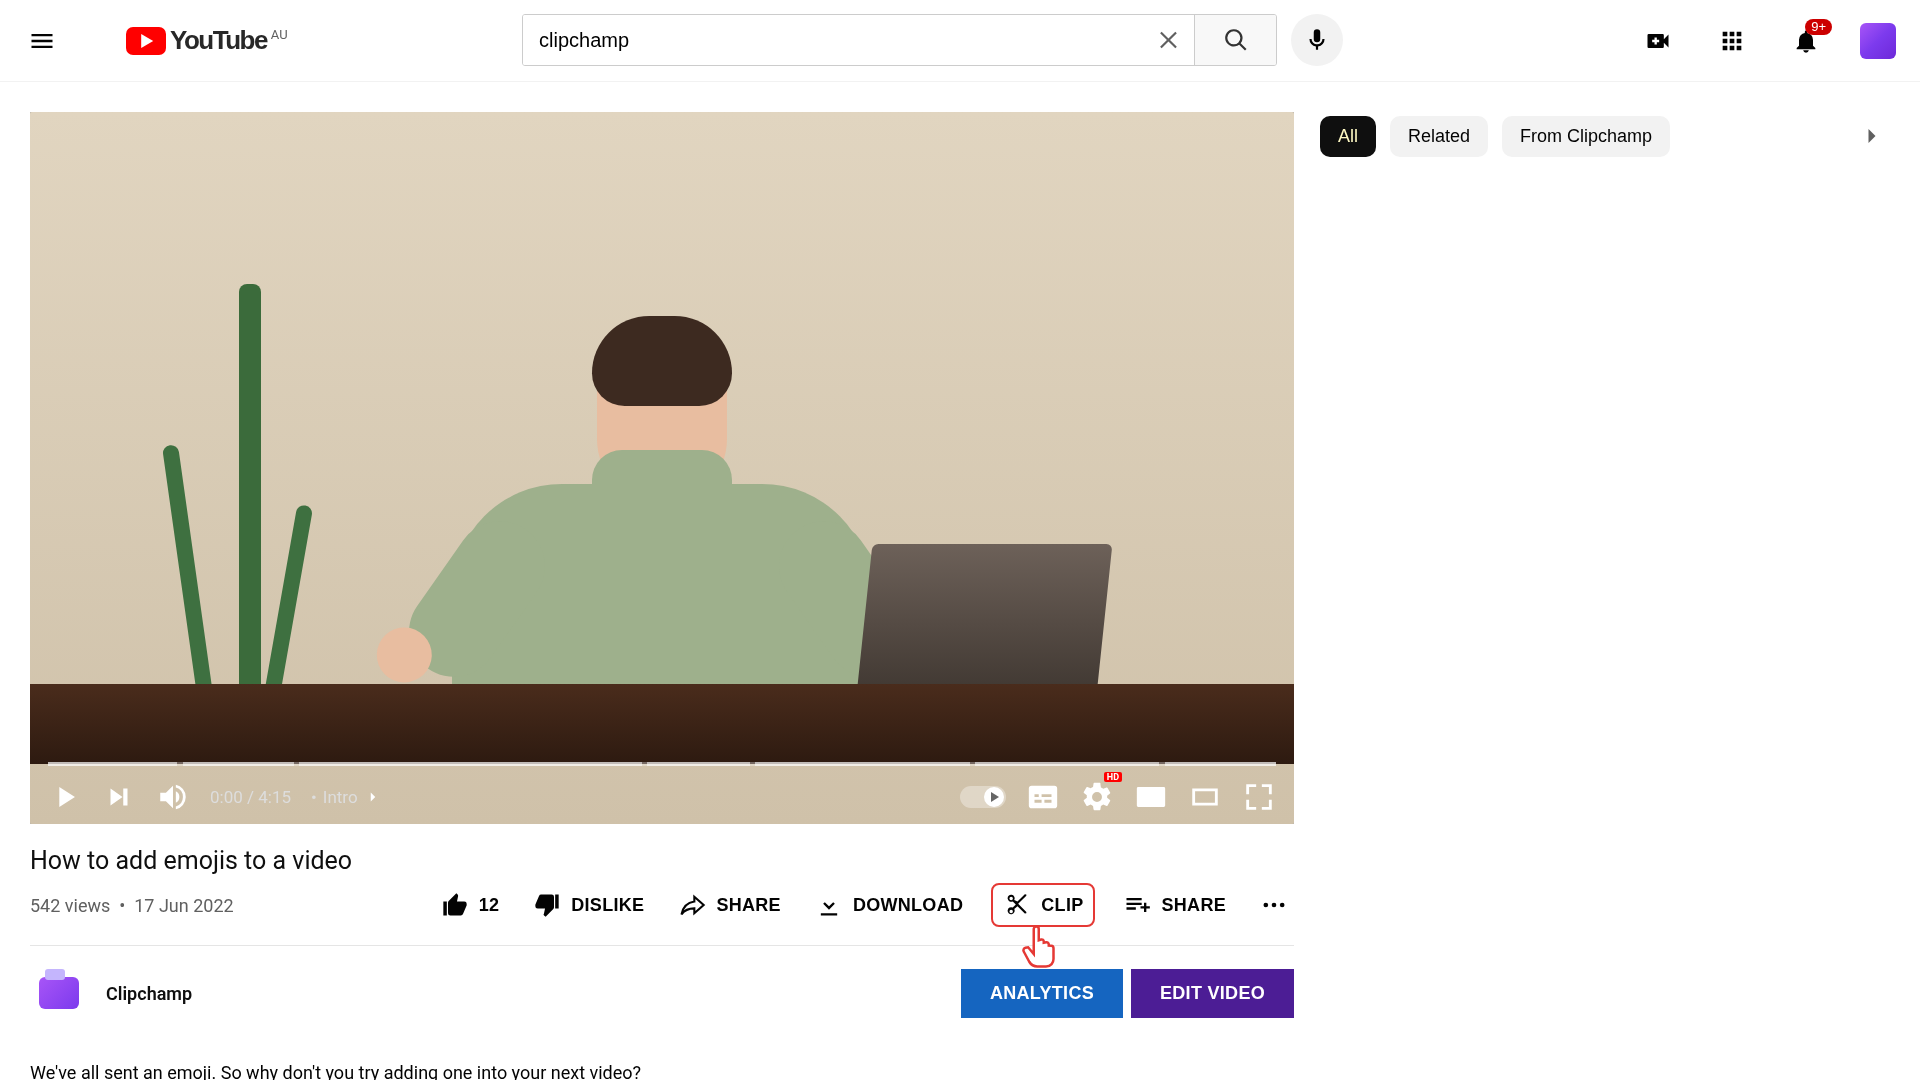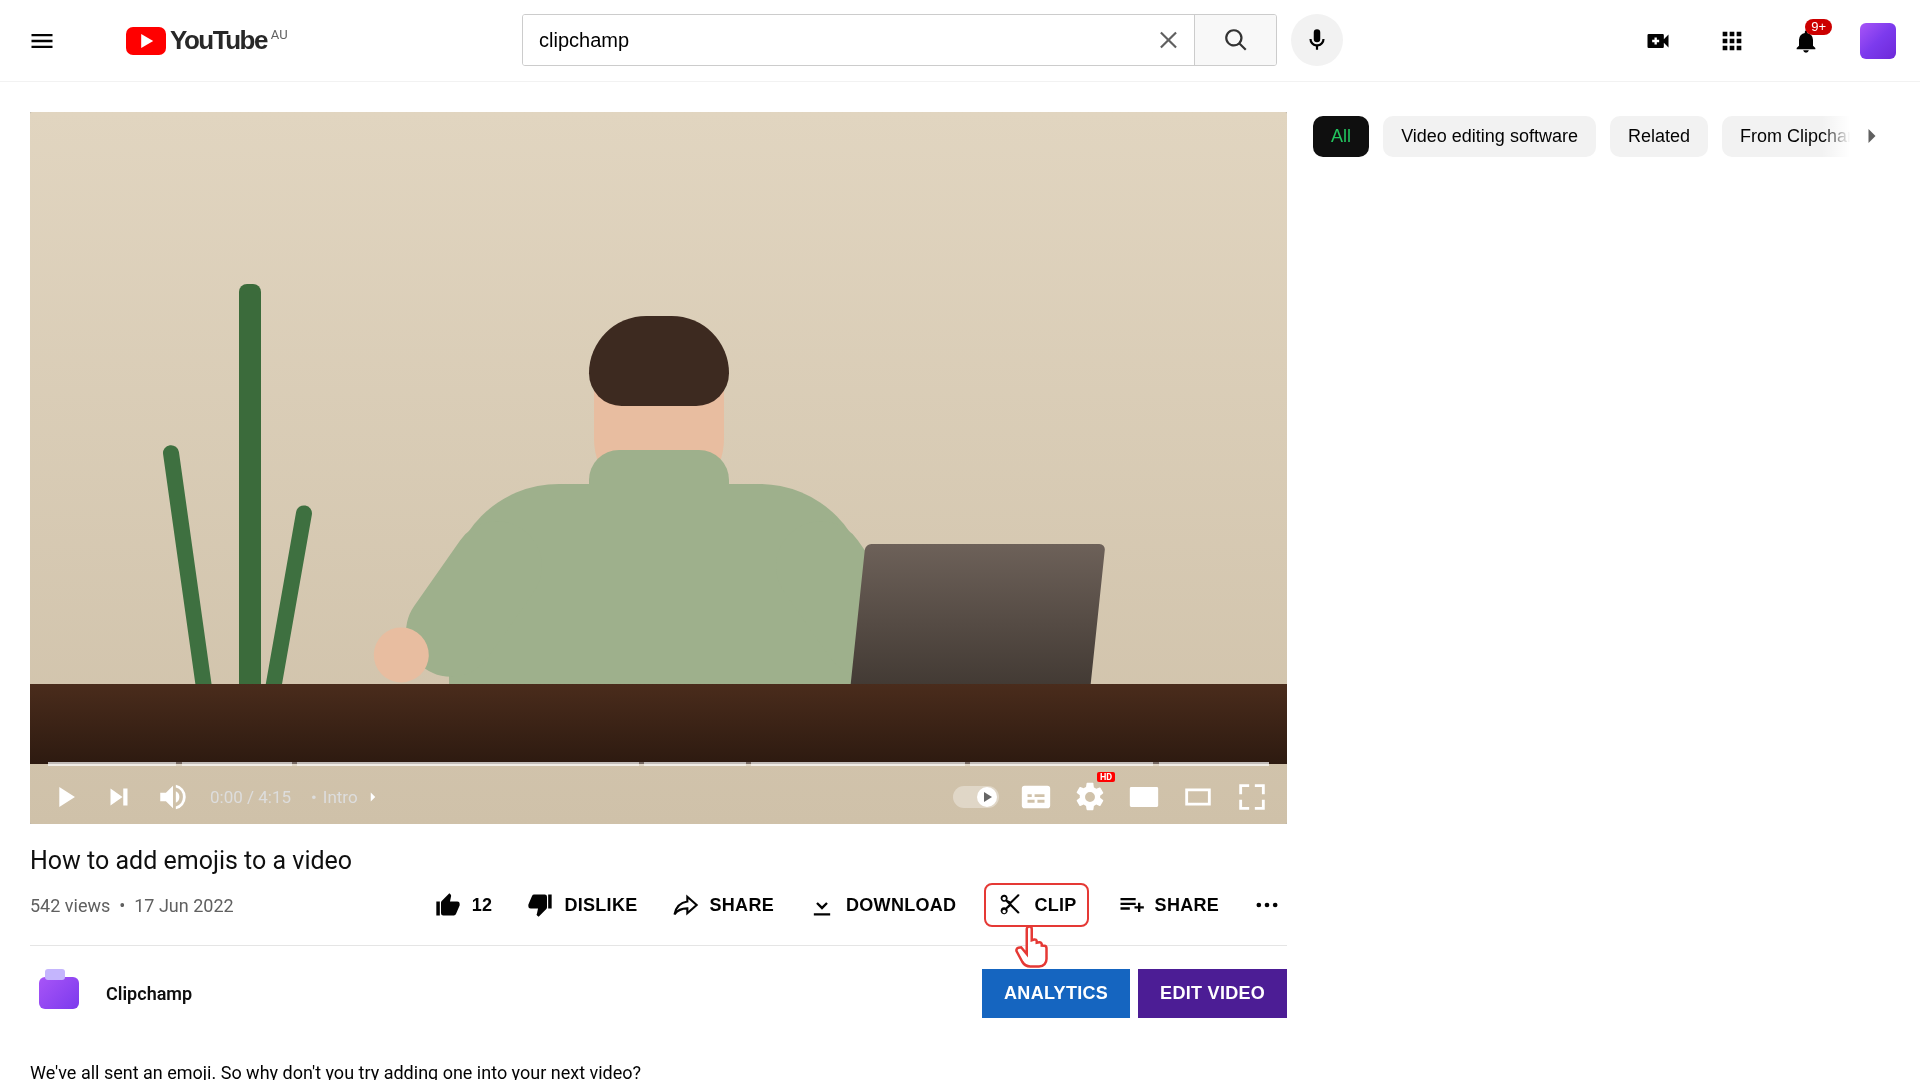--- a/index.html
+++ b/index.html
@@ -148,32 +148,32 @@
   .chan-avatar{width:58px;height:58px;border-radius:50%;overflow:hidden;
     display:flex;align-items:center;justify-content:center;
     background:#fff;}
   .chan-avatar .cc{width:40px;height:32px;border-radius:6px;
     background:linear-gradient(135deg,#a855f7,#7c3aed);position:relative;}
   .chan-avatar .cc::before{content:"";position:absolute;top:-8px;left:6px;width:20px;height:11px;
     background:#c4b5fd;border-radius:3px;}
   .chan-name{font-size:18px;font-weight:600;}
   .owner-btns{margin-left:auto;display:flex;gap:8px;}
   .owner-btn{border:none;color:#fff;font-size:18px;font-weight:600;letter-spacing:.3px;
-    padding:14px 22px;cursor:pointer;}
+    padding:14px 29px;cursor:pointer;}
   .owner-btn.analytics{background:#1565c0;}
   .owner-btn.edit{background:#4c1d95;}
 
   .description{font-size:18px;color:#030303;margin-top:40px;}
 
   
   .chips{position:relative;display:flex;gap:14px;align-items:center;overflow:hidden;
     height:48px;}
   .chip{border:none;background:var(--chip-bg);color:#030303;font-size:18px;
     padding:10px 18px;border-radius:10px;cursor:pointer;white-space:nowrap;}
-  .chip.active{background:var(--chip-active);color:#22c55e;}
+  .chip.active{background:var(--chip-active);color:#fef9c3;}
   .chips-next{position:absolute;right:-2px;top:0;height:100%;width:70px;
     background:linear-gradient(90deg,rgba(255,255,255,0),#fff 40%);
     display:flex;align-items:center;justify-content:flex-end;border:none;cursor:pointer;}
   .chips-next svg{width:28px;height:28px;fill:#606060;}
 
 </style>
 </head>
 <body>
 
 <header class="topbar">
@@ -406,21 +406,20 @@
       </div>
     </div>
 
     <div class="description">We've all sent an emoji. So why don't you try adding one into your next video?</div>
   </div>
 
   <div class="right-col">
     <div class="chips" id="chips">
 
       <button class="chip active">All</button>
-        <button class="chip">Video editing software</button>
         <button class="chip">Related</button>
         <button class="chip">From Clipchamp</button>
         <button class="chips-next">
         <svg viewBox="0 0 24 24">
             <path d="M9 6l6 6-6 6z"></path>
           </svg>
       </button>
     </div>
   </div>
 </div>

